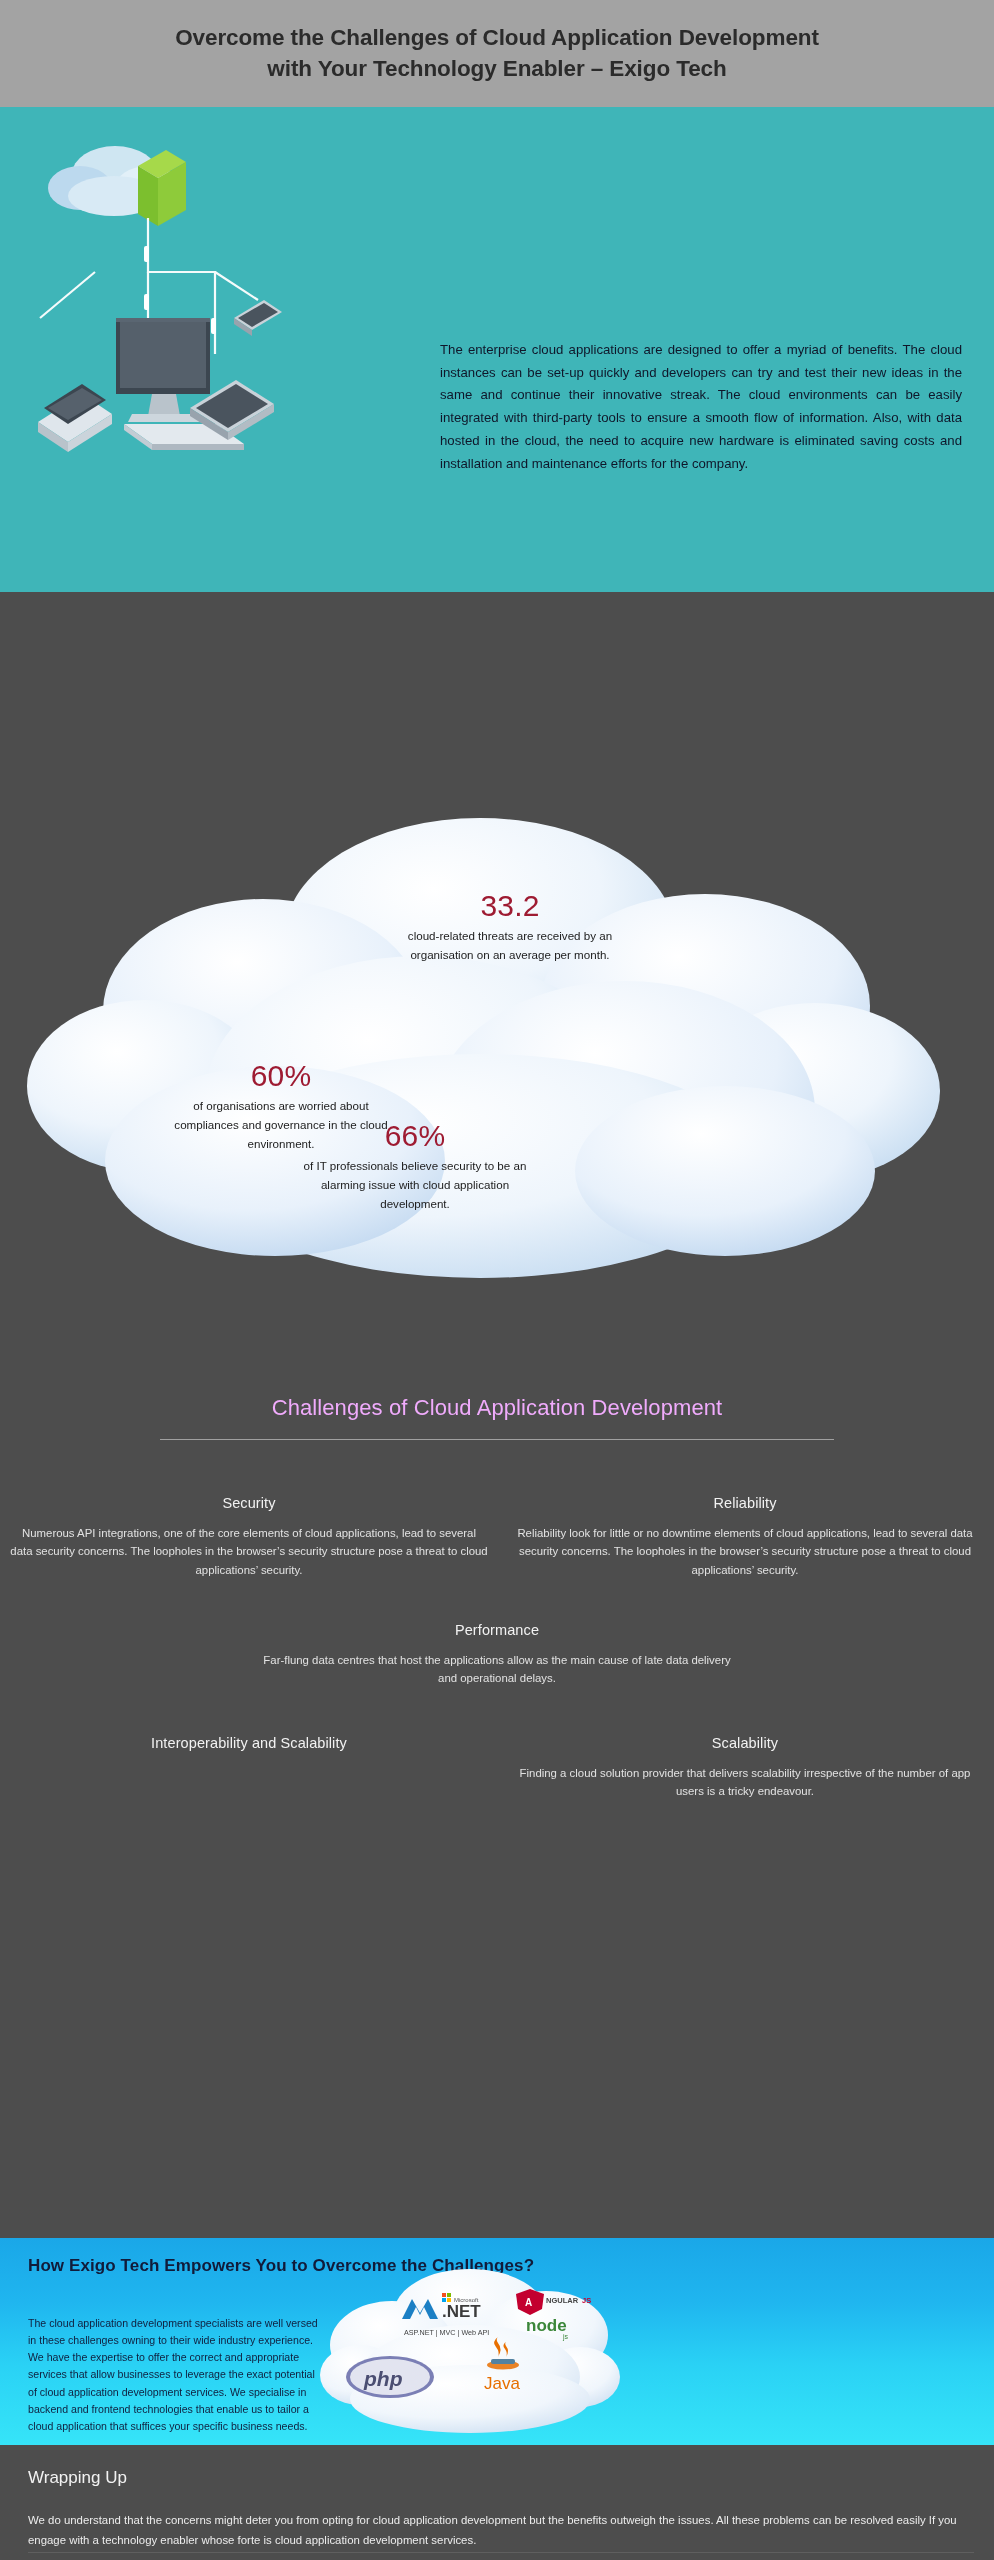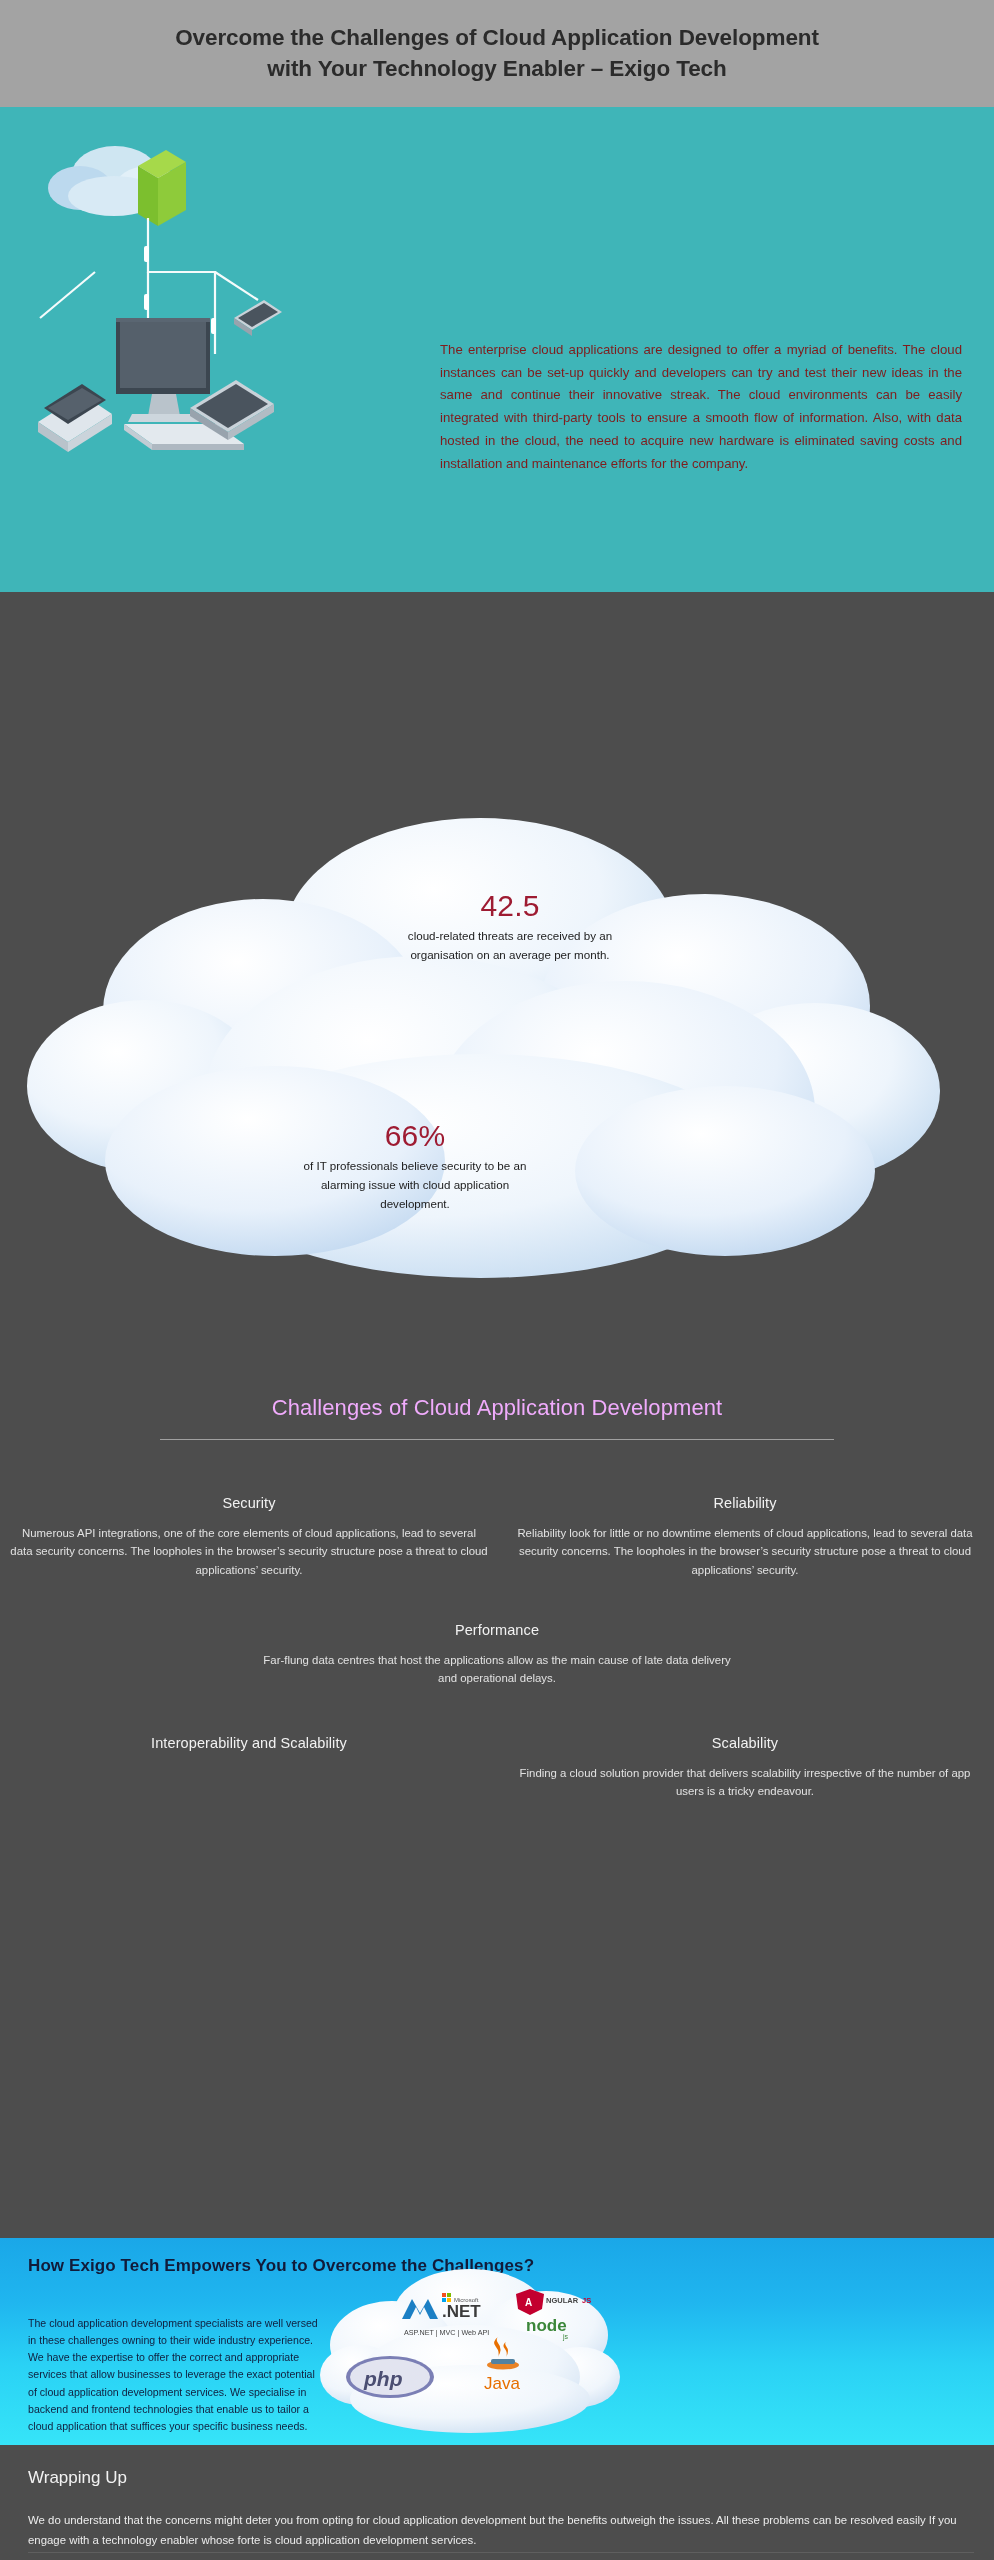--- a/index.html
+++ b/index.html
@@ -30,21 +30,21 @@
   }
 
   
   .teal {
     position:absolute; left:0; top:107px; width:994px; height:485px;
     background:#3fb5b8;
     overflow:hidden;
   }
   .teal-para {
     position:absolute; left:440px; top:232px; width:522px;
-    font-size:13.2px; line-height:1.72; color:#7f1d1d;
+    font-size:13.2px; line-height:1.72; color:#0f172a;
     text-align:justify;
   }
   .teal-note {
     position:absolute; left:28px; top:628px; width:946px;
     font-size:12.6px; line-height:1.85; color:#ffffff;
   }
 
   
   .illus { position:absolute; left:20px; top:15px; width:290px; height:390px; }
 
@@ -231,22 +231,26 @@
       <ellipse cx="790" cy="275" rx="125" ry="88" fill="url(#cg1)"></ellipse>
       <ellipse cx="395" cy="280" rx="215" ry="140" fill="url(#cg1)"></ellipse>
       <ellipse cx="600" cy="295" rx="190" ry="130" fill="url(#cg2)"></ellipse>
       <ellipse cx="455" cy="350" rx="280" ry="112" fill="url(#cg1)"></ellipse>
       <ellipse cx="250" cy="345" rx="170" ry="95" fill="url(#cg2)"></ellipse>
       <ellipse cx="700" cy="355" rx="150" ry="85" fill="url(#cg2)"></ellipse>
     </g>
   </svg>
 
   <div class="stat" id="stat-0">
-    <div class="stat-num">42.5</div>
+    <div class="stat-num">33.2</div>
     <div class="stat-txt">cloud-related threats are received by an organisation on an average per month.</div>
+  </div>
+  <div class="stat" id="stat-1">
+    <div class="stat-num">60%</div>
+    <div class="stat-txt">of organisations are worried about compliances and governance in the cloud environment.</div>
   </div>
   <div class="stat" id="stat-2">
     <div class="stat-num">66%</div>
     <div class="stat-txt">of IT professionals believe security to be an alarming issue with cloud application development.</div>
   </div>
 
   <div class="ch-head">Challenges of Cloud Application Development</div>
   <div class="ch-rule"></div>
 
   <div class="ch-item" id="ch-0">

